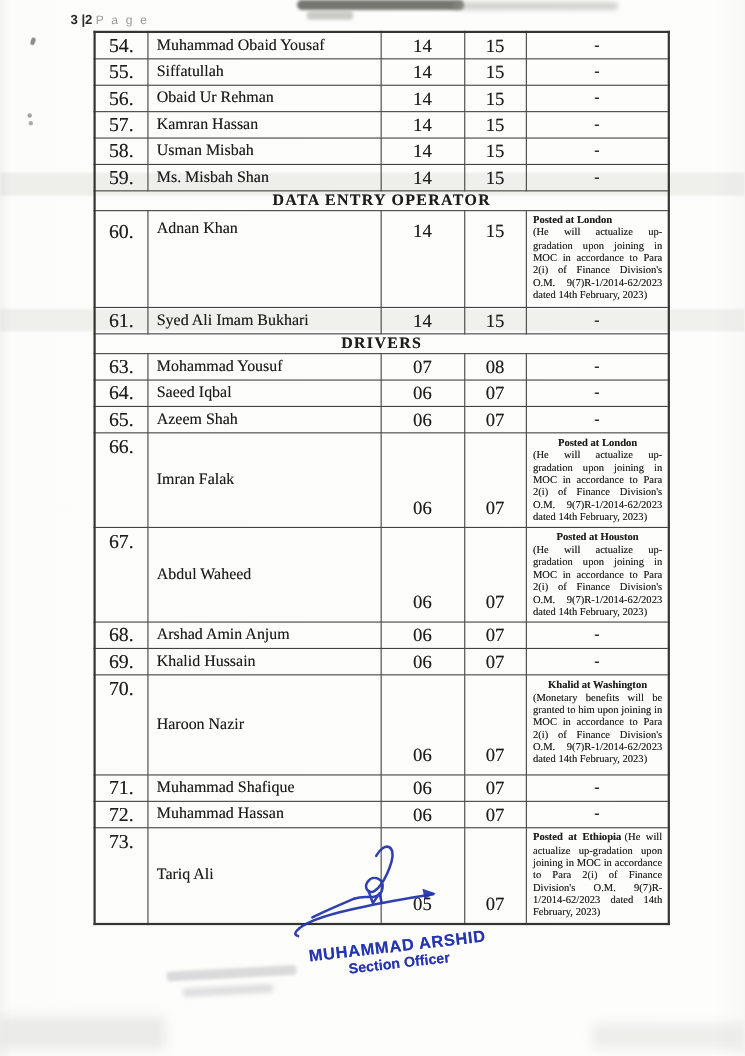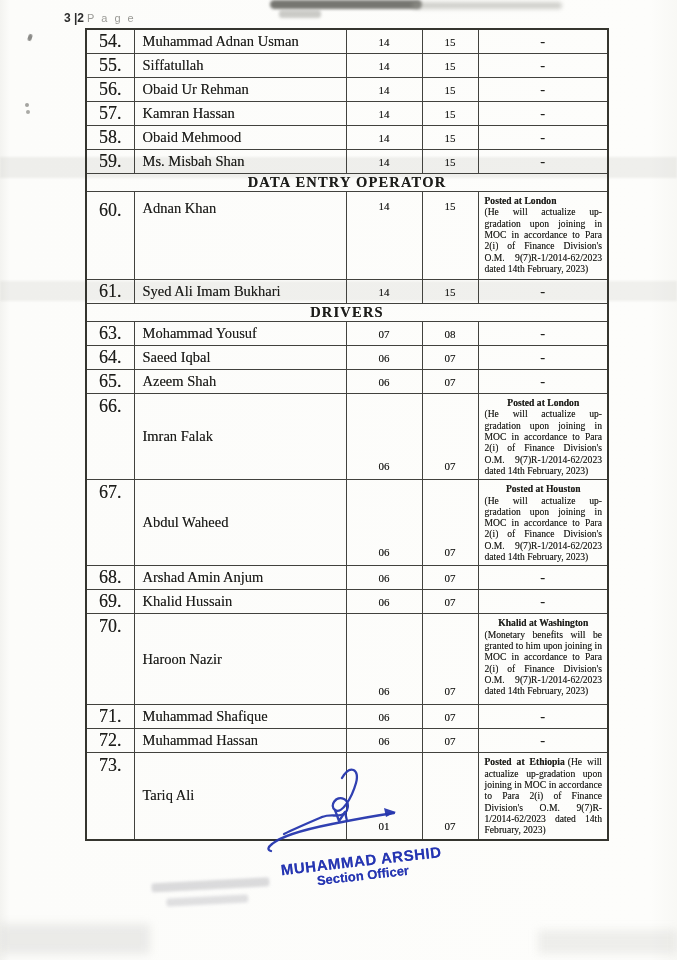--- a/index.html
+++ b/index.html
@@ -32,21 +32,21 @@
   #page-label .n{font-weight:bold;color:#2b2b2b;}
   #page-label .w{color:#9a9a96;font-weight:normal;letter-spacing:2px;margin-left:3px;font-size:11px;}
   
   #tbl-wrap{position:absolute;left:85px;top:28px;width:522px;}
   table{border-collapse:collapse;table-layout:fixed;width:522px;background:transparent;}
   col.c-sno{width:48px;} col.c-name{width:212px;} col.c-b1{width:76px;} col.c-b2{width:56px;} col.c-rk{width:130px;}
   td{border:1.5px solid #42423e;color:#1d1d1a;text-shadow:0 0 .4px rgba(20,20,20,.55);overflow:hidden;}
   table{border:2px solid #35352f;}
   td.sno{text-align:center;font-size:18px;}
   td.name{text-align:left;padding-left:8px;font-size:14.5px;}
-  td.num{text-align:center;font-size:11px;}
+  td.num{text-align:center;font-size:17px;}
   td.rk{text-align:center;font-size:14.5px;}
   td.sec{font-weight:bold;text-align:center;font-size:14.5px;letter-spacing:1.2px;padding:0;}
   tr.h21{height:21px;} tr.h18{height:18px;} tr.h20{height:20px;} tr.h16{height:16px;}
   tr.h88{height:88px;} tr.h81{height:81px;} tr.h85{height:85px;} tr.h91{height:91px;} tr.h78{height:78px;}
   
   tr.tall td.sno{vertical-align:top;padding-top:2px;}
   tr.tall td.name{vertical-align:middle;}
   tr.tall td.num{vertical-align:bottom;padding-bottom:7px;}
   tr.tall td.rk{vertical-align:top;}
   
@@ -93,21 +93,21 @@
           <col class="c-sno">
           <col class="c-name">
           <col class="c-b1">
           <col class="c-b2">
           <col class="c-rk">
         </colgroup>
 
       <tbody>
           <tr class="h21">
         <td class="sno">54.</td>
-        <td class="name">Muhammad Adnan Usman</td>
+        <td class="name">Muhammad Obaid Yousaf</td>
         <td class="num">14</td>
         <td class="num">15</td>
         <td class="rk">-</td>
       </tr>
       <tr class="h21">
         <td class="sno">55.</td>
         <td class="name">Siffatullah</td>
         <td class="num">14</td>
         <td class="num">15</td>
         <td class="rk">-</td>
@@ -121,21 +121,21 @@
       </tr>
       <tr class="h21">
         <td class="sno">57.</td>
         <td class="name">Kamran Hassan</td>
         <td class="num">14</td>
         <td class="num">15</td>
         <td class="rk">-</td>
       </tr>
       <tr class="h21">
         <td class="sno">58.</td>
-        <td class="name">Obaid Mehmood</td>
+        <td class="name">Usman Misbah</td>
         <td class="num">14</td>
         <td class="num">15</td>
         <td class="rk">-</td>
       </tr>
       <tr class="h21">
         <td class="sno">59.</td>
         <td class="name">Ms. Misbah Shan</td>
         <td class="num">14</td>
         <td class="num">15</td>
         <td class="rk">-</td>
@@ -257,21 +257,21 @@
         <td class="sno">72.</td>
         <td class="name">Muhammad Hassan</td>
         <td class="num">06</td>
         <td class="num">07</td>
         <td class="rk">-</td>
       </tr>
 
       <tr class="h78 tall">
         <td class="sno">73.</td>
         <td class="name">Tariq Ali</td>
-        <td class="num">01</td>
+        <td class="num">05</td>
         <td class="num">07</td>
         <td class="rk">
           <div class="rk-box">
             <span class="rk-inline-title">Posted at Ethiopia</span><span>(He will actualize up-gradation upon joining in MOC in accordance to Para 2(i) of Finance Division's O.M. 9(7)R-1/2014-62/2023 dated 14th February, 2023)</span>
           </div>
         </td>
       </tr>
     </tbody>
       </table>
   </div>

